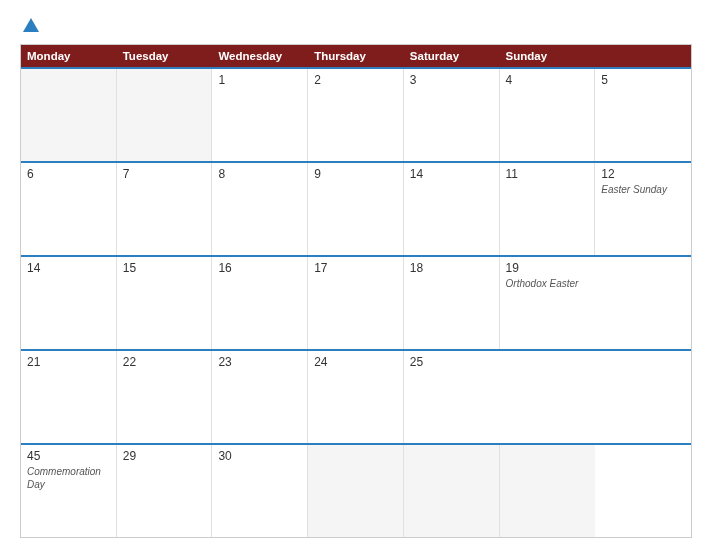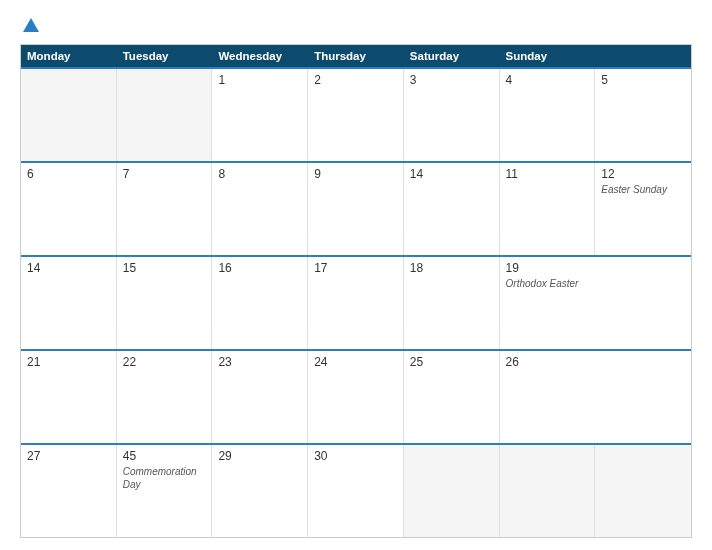--- a/index.html
+++ b/index.html
@@ -69,21 +69,21 @@
     }
     .calendar {
       flex: 1;
       display: flex;
       flex-direction: column;
       border: 1px solid #ccc;
     }
     .cal-header-row {
       display: grid;
       grid-template-columns: repeat(7, 1fr);
-      background: #0c4a6e;
+      background: #7f1d1d;
     }
     .cal-header-cell {
       color: #fff;
       font-size: 11.5px;
       font-weight: bold;
       padding: 5px 6px;
       text-align: left;
     }
     .cal-body {
       flex: 1;
@@ -231,28 +231,22 @@
           </div>
           <div class="cal-cell">
             <span class="day-num">23</span>
           </div>
           <div class="cal-cell">
             <span class="day-num">24</span>
           </div>
           <div class="cal-cell">
             <span class="day-num">25</span>
           </div>
-          <div class="cal-cell">
-            <span class="day-num">26</span>
-          </div>
-        </div>
-        <div class="cal-week">
-          <div class="cal-cell">
-            <span class="day-num">27</span>
-          </div>
+        </div>
+        <div class="cal-week">
           <div class="cal-cell"><span class="day-num">45</span><span class="event">Commemoration Day</span></div>
           <div class="cal-cell">
             <span class="day-num">29</span>
           </div>
           <div class="cal-cell">
             <span class="day-num">30</span>
           </div>
           <div class="cal-cell empty"></div>
           <div class="cal-cell empty"></div>
           <div class="cal-cell empty"></div>

